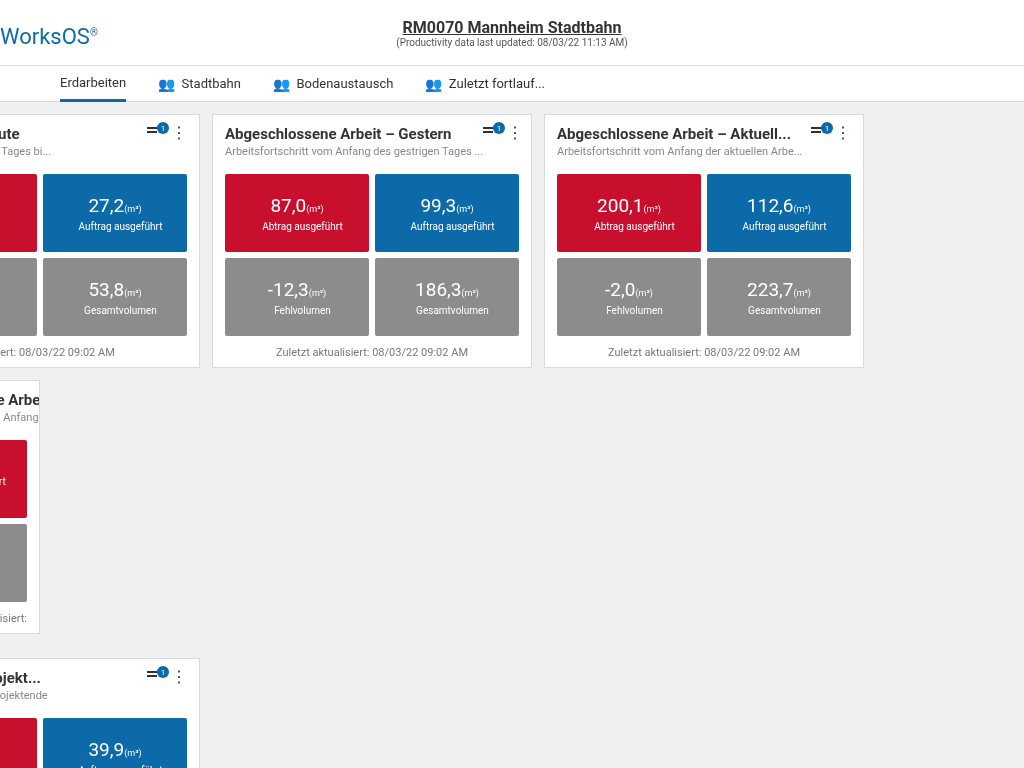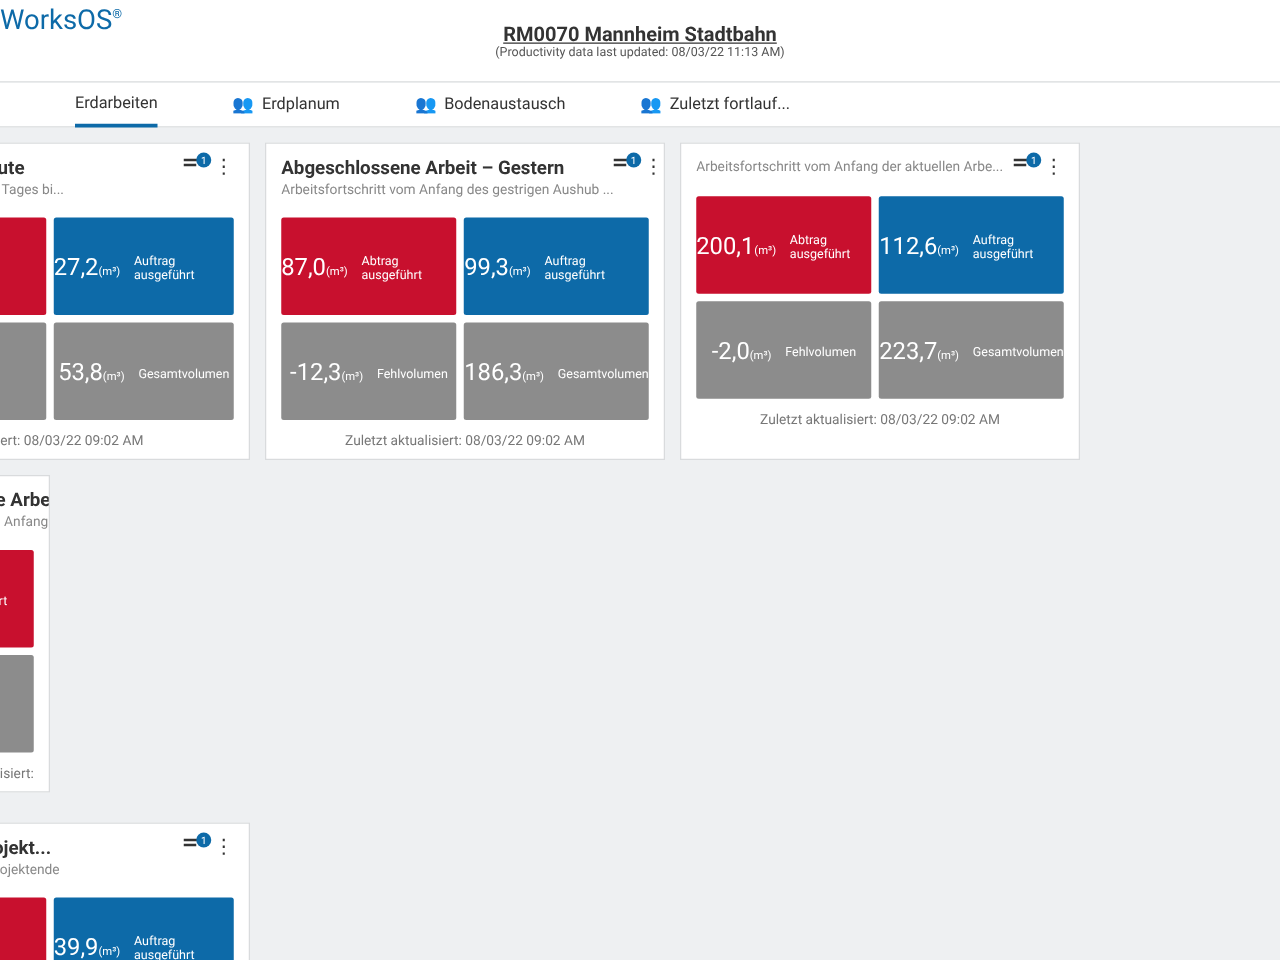--- a/index.html
+++ b/index.html
@@ -15,21 +15,21 @@
   background: #fff;
   height: 66px;
   border-bottom: 1px solid #d9dbdd;
   display: flex;
   align-items: center;
   position: relative;
 }
 .logo {
   position: absolute;
   left: 0;
-  top: 4px;
+  top: 24px;
   color: #0d6aa8;
   font-size: 22px;
   font-weight: 400;
 }
 .logo .reg { font-size: 10px; vertical-align: super; }
 .header-center {
   margin: 0 auto;
   text-align: center;
 }
 .project-title {
@@ -41,21 +41,21 @@
 .project-sub {
   font-size: 10px;
   color: #555;
 }
 .tabs {
   background: #fff;
   height: 36px;
   border-bottom: 1px solid #d9dbdd;
   display: flex;
   align-items: center;
-  gap: 60px;
+  gap: 32px;
   padding-left: 60px;
 }
 .tab {
   display: flex;
   align-items: center;
   gap: 6px;
   font-size: 13px;
   color: #333;
   cursor: pointer;
   height: 36px;
@@ -139,21 +139,21 @@
 }
 .tiles {
   display: grid;
   grid-template-columns: 1fr 1fr;
   gap: 6px;
   margin-top: 16px;
 }
 .tile {
   height: 78px;
   display: flex;
-  flex-direction: row;
+  flex-direction: column;
   align-items: center;
   justify-content: center;
   color: #fff;
   border-radius: 2px;
 }
 .tile.red { background: #c8102e; }
 .tile.blue { background: #0d6aa8; }
 .tile.gray { background: #8c8c8c; }
 .tile-value {
   font-size: 19px;
@@ -185,21 +185,21 @@
     <div class="project-sub">(Productivity data last updated: 08/03/22 11:13 AM)</div>
   </div>
 </div>
 
 <div class="tabs">
   <div class="tab active">
     <span>Erdarbeiten</span>
   </div>
   <div class="tab">
     <span class="ppl">👥</span>
-    <span>Erdplanum</span>
+    <span>Stadtbahn</span>
   </div>
   <div class="tab">
     <span class="ppl">👥</span>
     <span>Bodenaustausch</span>
   </div>
   <div class="tab">
     <span class="ppl">👥</span>
     <span>Zuletzt fortlauf...</span>
   </div>
 </div>
@@ -237,21 +237,21 @@
         <div class="tile-label">Gesamtvolumen</div>
       </div>
     </div>
     <div class="card-footer">ktualisiert: 08/03/22 09:02 AM</div>
   </div>
 
   <div class="card">
     <div class="card-header">
       <div>
         <div class="card-title">Abgeschlossene Arbeit – Gestern</div>
-        <div class="card-sub">Arbeitsfortschritt vom Anfang des gestrigen Aushub ...</div>
+        <div class="card-sub">Arbeitsfortschritt vom Anfang des gestrigen Tages ...</div>
       </div>
       <div class="card-actions">
         <div class="filter-badge">
             <span class="dot">1</span>
           </div>
         <div class="kebab">⋮</div>
       </div>
     </div>
     <div class="tiles">
       <div class="tile red">
@@ -270,20 +270,21 @@
         <div class="tile-value"><span>186,3</span><span class="tile-unit">(m³)</span></div>
         <div class="tile-label">Gesamtvolumen</div>
       </div>
     </div>
     <div class="card-footer">Zuletzt aktualisiert: 08/03/22 09:02 AM</div>
   </div>
 
   <div class="card">
     <div class="card-header">
       <div>
+        <div class="card-title">Abgeschlossene Arbeit – Aktuell...</div>
         <div class="card-sub">Arbeitsfortschritt vom Anfang der aktuellen Arbe...</div>
       </div>
       <div class="card-actions">
         <div class="filter-badge">
             <span class="dot">1</span>
           </div>
         <div class="kebab">⋮</div>
       </div>
     </div>
     <div class="tiles">

